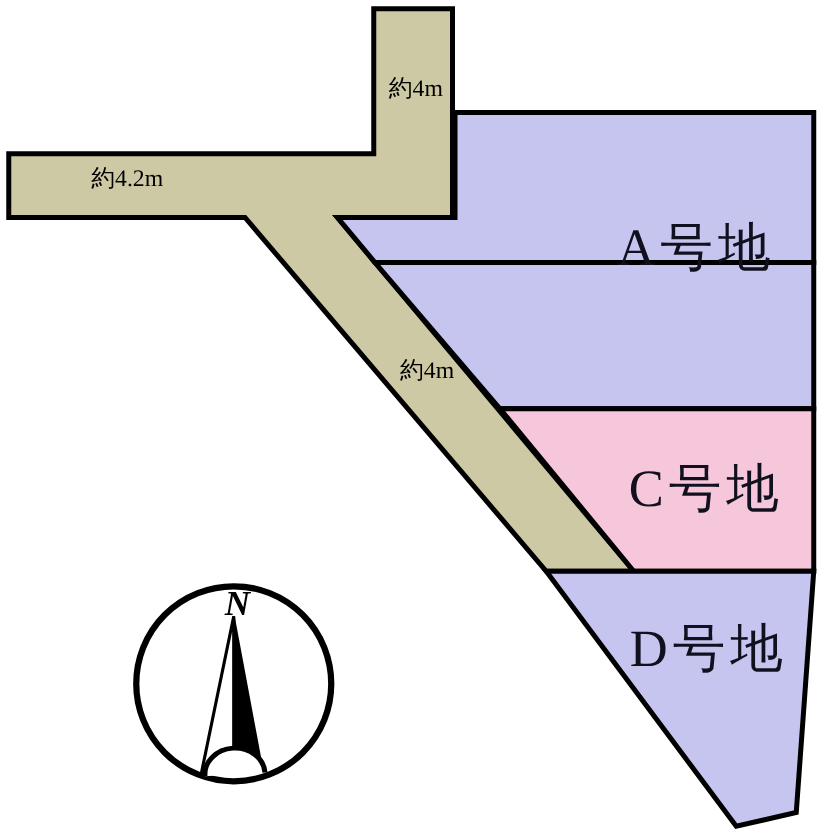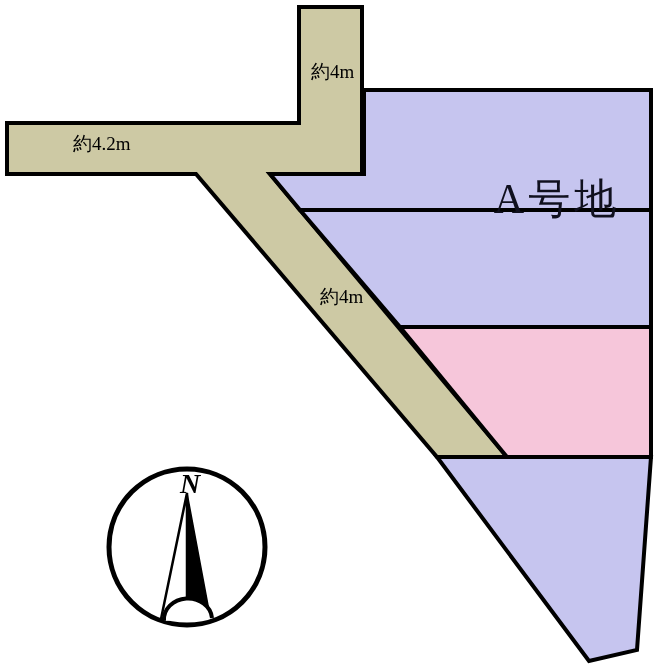--- a/index.html
+++ b/index.html
@@ -79,17 +79,19 @@
 
   <div class="label road-label" id="road-label-north">約4m</div>
 
   <div class="label road-label" id="road-label-west">約4.2m</div>
 
   <div class="label road-label" id="road-label-diag">約4m</div>
 
   <div class="label lot-label" id="lot-label-a">A号地</div>
 
 
+  <div class="label lot-label" id="lot-label-c">C号地</div>
 
+  <div class="label lot-label" id="lot-label-d">D号地</div>
 
   <div class="label north-label" id="north-n">N</div>
 
 </div>
 
 </body></html>

